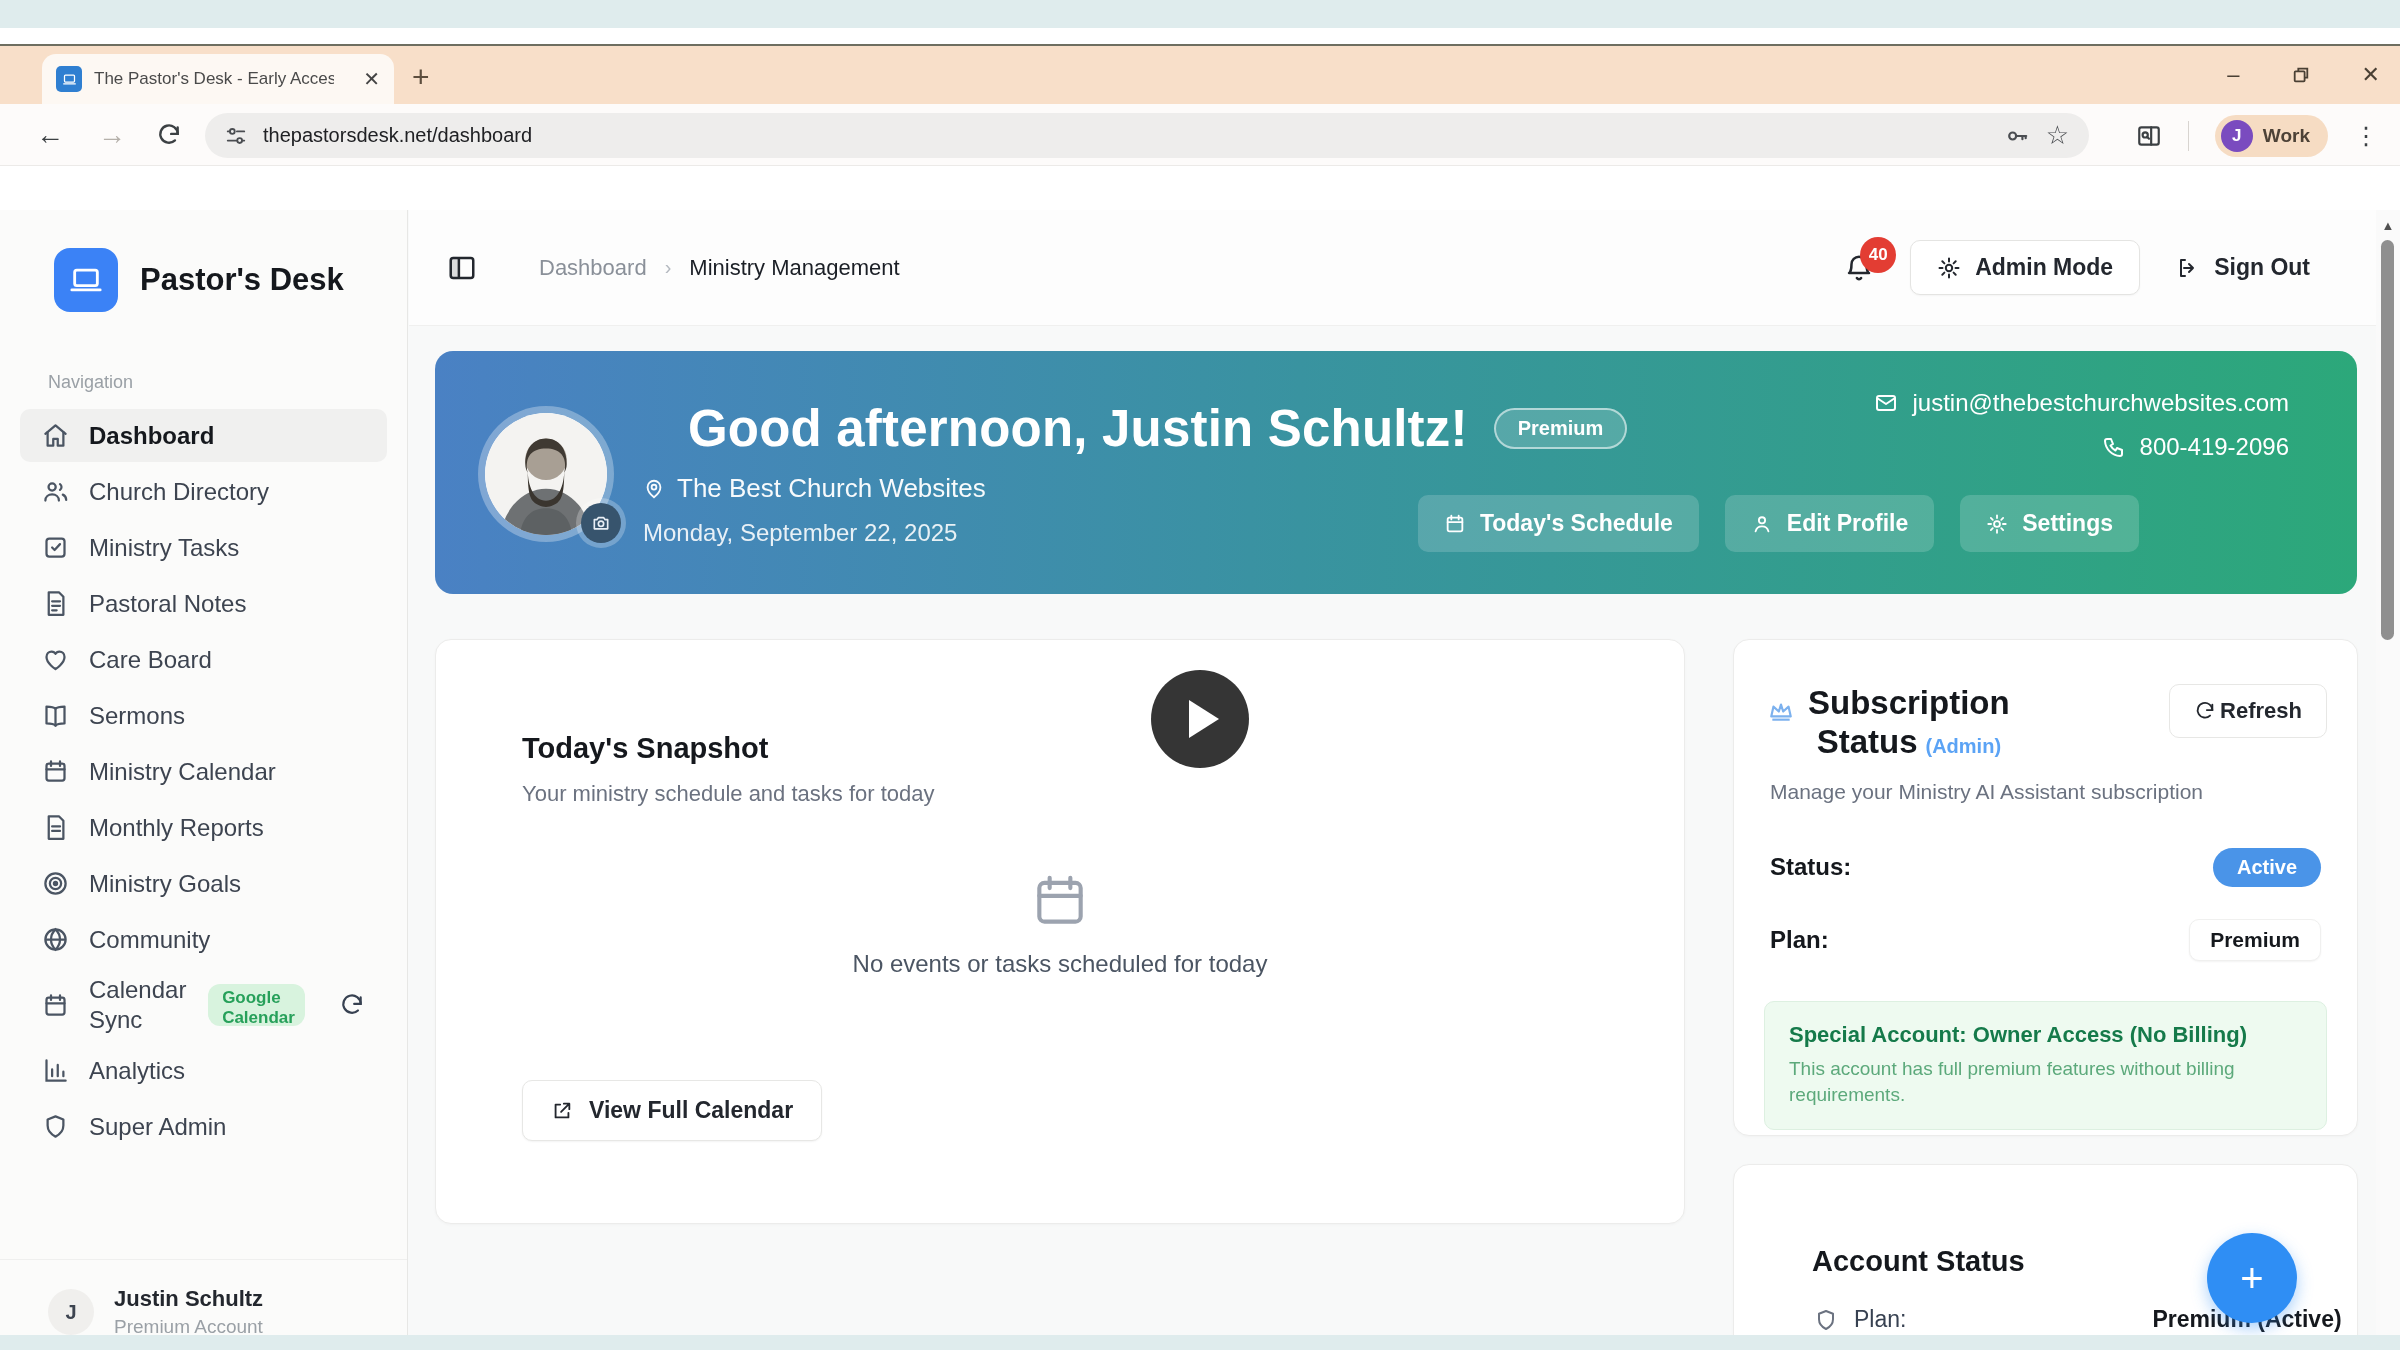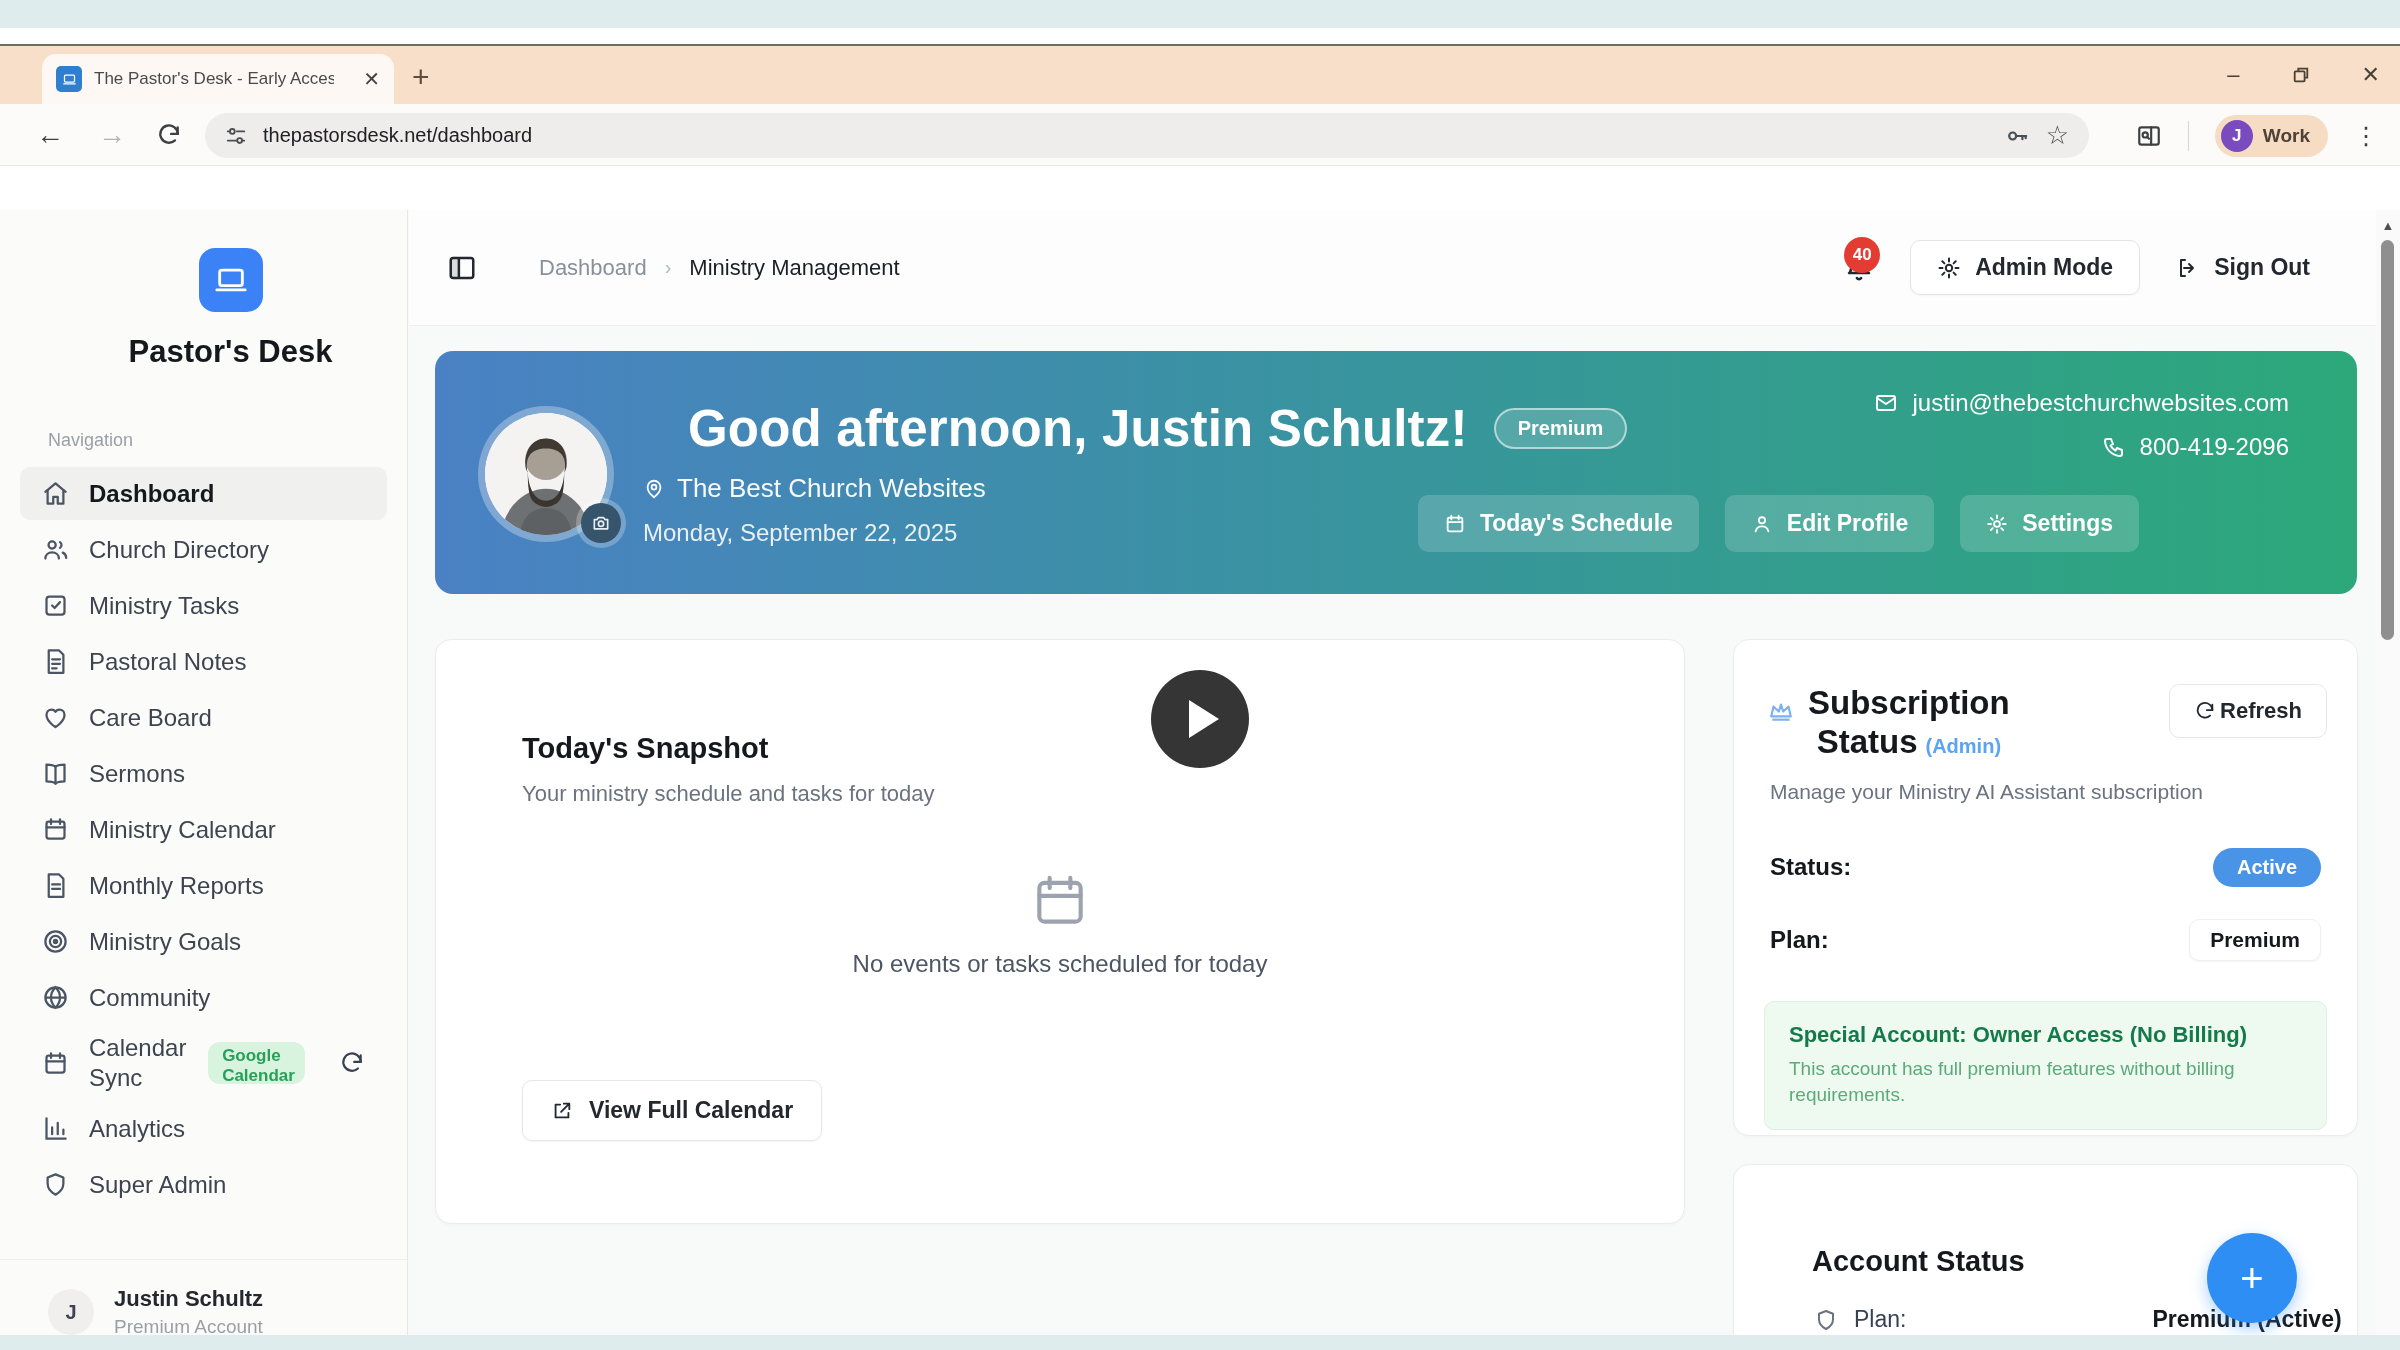--- a/index.html
+++ b/index.html
@@ -27,21 +27,21 @@
   .vdiv { width:1px; height:30px; background:#d8d4d0; }
   .work-pill { display:flex; align-items:center; gap:10px; background:#f6dcc3; border-radius:23px; padding:5px 18px 5px 6px; }
   .work-avatar { width:32px; height:32px; border-radius:50%; background:#7a4bbf; color:#fff; font-size:17px; font-weight:bold; display:flex; align-items:center; justify-content:center; }
   .work-label { font-size:19px; color:#4d4237; font-weight:bold; }
   .dots { font-size:24px; color:#3c4043; letter-spacing:0; }
 
   
   .app { position:absolute; left:0; top:164px; width:2400px; height:1172px; background:#f8f9f9; }
 
   .sidebar { position:absolute; left:0; top:0; width:408px; height:1172px; background:#fbfbfa; border-right:1px solid #e7e7e5; }
-  .brand { display:flex; align-items:center; gap:22px; padding:38px 0 0 54px;flex-direction:column; }
+  .brand { display:flex; align-items:center; gap:22px; padding:38px 0 0 54px; }
   .brand-logo { width:64px; height:64px; border-radius:16px; background:#3b82f6; color:#fff; display:flex; align-items:center; justify-content:center; }
   .brand-name { font-size:31px; font-weight:bold; color:#15181d; }
   .nav-label { font-size:18px; color:#9aa0a6; padding:60px 0 16px 48px; }
   .nav-list { display:flex; flex-direction:column; gap:3px; padding:0 20px; }
   .nav-item { display:flex; align-items:center; gap:20px; height:53px; padding:0 22px; border-radius:10px; color:#3d4450; font-size:24px; }
   .nav-item .nicon { color:#4b5563; display:flex; }
   .nav-item.active { background:#f0f0ef; font-weight:bold; color:#15181d; }
   .nav-item.tall { height:72px; }
   .sync-lines { line-height:1.25; width:118px; }
   .sync-badge { background:#d8f3de; color:#27a05a; border-radius:12px; font-size:17px; font-weight:bold; line-height:1.15; padding:4px 14px; max-height:42px; overflow:hidden; width:110px; }
@@ -52,21 +52,21 @@
   .side-user-plan { font-size:19px; color:#9aa0a6; margin-top:4px; }
 
   .hdr { position:absolute; left:409px; top:0; width:1991px; height:116px; background:#fdfdfd; border-bottom:1px solid #f0f0ef; display:flex; align-items:center; }
   .panel-toggle { margin-left:38px; color:#23272e; display:flex; }
   .crumbs { display:flex; align-items:center; gap:18px; margin-left:62px; font-size:22px; }
   .crumb-a { color:#8a9099; }
   .crumb-sep { color:#b3b8bf; font-size:20px; }
   .crumb-b { color:#1b1f26; font-weight:normal; }
   .hdr-right { margin-left:auto; display:flex; align-items:center; gap:36px; padding-right:90px; }
   .bell-wrap { position:relative; color:#23272e; display:flex; }
-  .bell-badge { position:absolute; top:-16px; left:0; min-width:36px; height:36px; border-radius:18px; background:#e33d33; color:#fff; font-size:17px; font-weight:bold; display:flex; align-items:center; justify-content:center; }
+  .bell-badge { position:absolute; top:-16px; left:16px; min-width:36px; height:36px; border-radius:18px; background:#e33d33; color:#fff; font-size:17px; font-weight:bold; display:flex; align-items:center; justify-content:center; }
   .btn-admin { display:flex; align-items:center; gap:14px; border:1px solid #e4e4e2; background:#fff; border-radius:10px; padding:13px 26px; font-size:23px; font-weight:bold; color:#23272e; box-shadow:0 1px 2px rgba(0,0,0,.04); }
   .btn-signout { display:flex; align-items:center; gap:14px; font-size:23px; font-weight:bold; color:#23272e; }
 
   
   .pscroll { position:absolute; right:0; top:0; width:24px; height:1172px; background:#fafafa; }
   .pscroll .arr { position:absolute; left:0; width:24px; text-align:center; font-size:13px; color:#505050; }
   .pscroll .thumb { position:absolute; left:5px; top:30px; width:13px; height:400px; border-radius:7px; background:#8f8f8f; }
 
   
   .banner { position:absolute; left:435px; top:141px; width:1922px; height:243px; border-radius:18px; background:linear-gradient(90deg,#4a81c4 0%,#3993a0 45%,#2ca87a 100%); color:#fff; }

